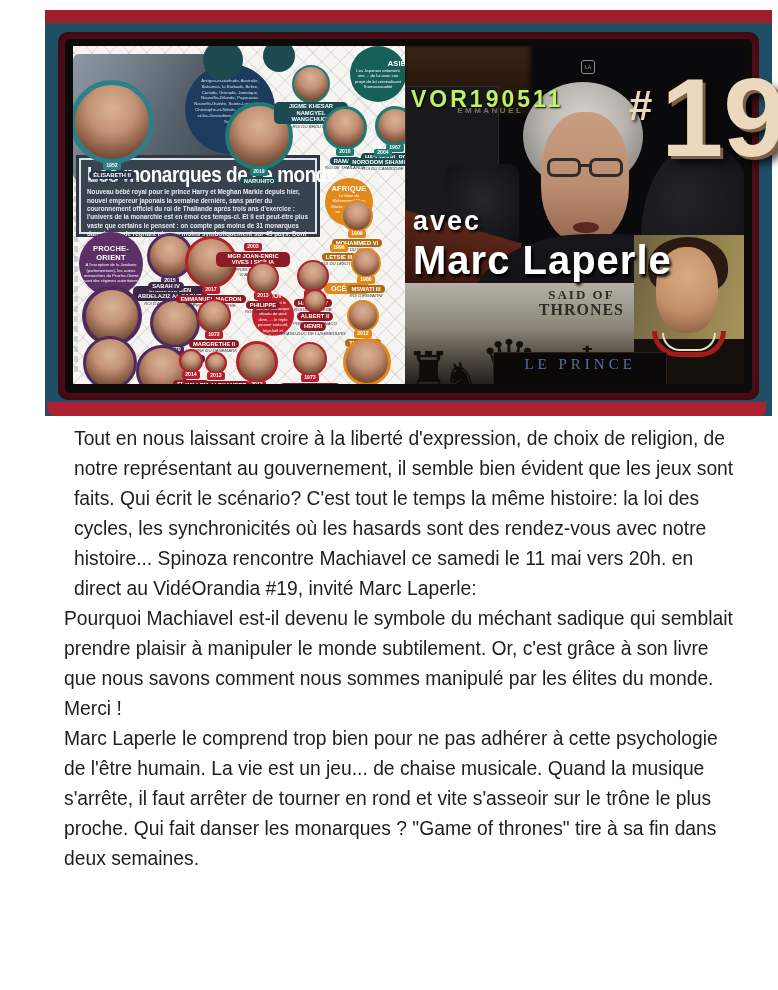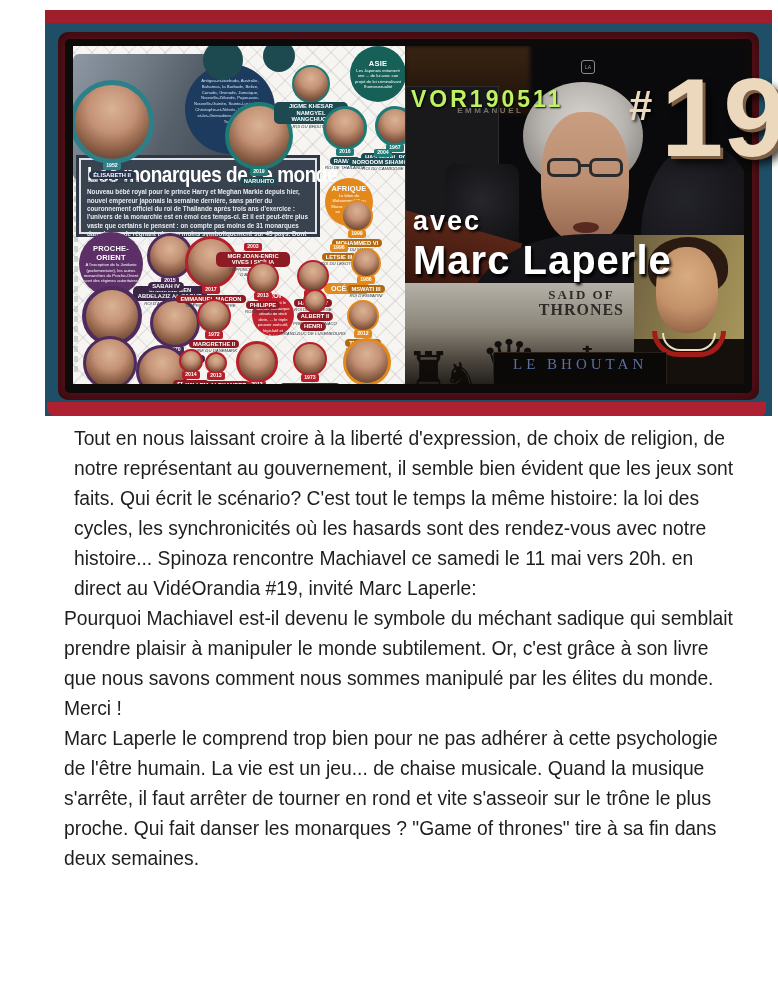--- a/index.html
+++ b/index.html
@@ -147,21 +147,21 @@
                 </div>
                 <div class="region" style="left: 179px; top: 248px; width: 42px; height: 42px; background: rgb(192, 33, 44);">
                   <div class="rname">EUROPE</div>
                   <div class="rdesc">Le pape est le dernier monarque absolu de droit divin, ... le triple pouvoir exécutif, législatif et judiciaire</div>
                 </div>
                 <div class="region" style="left: 252px; top: 132px; width: 48px; height: 48px; background: rgb(227, 137, 27);">
                   <div class="rname">AFRIQUE</div>
                   <div class="rdesc">Le bilan de Mohammed VI au Maroc est contesté en ... Droits de l'Homme</div>
                 </div>
                 <div class="region-pill" style="left: 251px; top: 237px; background: rgb(227, 137, 27);">OCÉANIE</div>
-                <div class="region" style="left: 277px; top: 0px; width: 56px; height: 56px; background: rgb(23, 96, 88);">
+                <div class="region" style="left: 277px; top: 0px; width: 56px; height: 56px; background: rgb(23, 96, 88); align-items: flex-end;">
                   <div class="rname">ASIE</div>
                   <div class="rdesc">Les Japonais entament une ... de lui avec son projet de loi criminalisant l'homosexualité</div>
                 </div>
                 <div class="monarch" style="left: -3px; top: 34px; width: 84px; height: 84px;">
                   <div class="mcircle" style="width: 84px; height: 84px; border: 5px solid rgb(45, 128, 137);"></div>
                   <div class="mpill">
                     <span class="year" style="background: rgb(45, 128, 137);">1952</span>
                     <span class="name" style="background: rgb(38, 50, 78);">ÉLISABETH II</span>
                     <span class="sub">REINE DU ROYAUME-UNI</span>
                   </div>
@@ -387,21 +387,21 @@
                   <div class="chess" style="left: 206px; font-size: 44px;">♞</div>
                   <div class="chess" style="left: 236px; font-size: 60px;">♜</div>
                 </div>
               <div class="got-logo">
                 <div class="got-l1">SAID OF</div>
                 <div class="got-l2">THRONES</div>
               </div>
             </div>
 
             <div class="prince-plate">
-              <div class="prince-l1">LE BHOUTAN</div>
+              <div class="prince-l1">LE PRINCE</div>
             </div>
 
             <div class="machiavelli">
               <div class="mac-hair"></div>
               <div class="mac-face"></div>
               <div class="mac-robe"></div>
               <div class="mac-collar"></div>
               <div class="mac-collar-inner"></div>
             </div>
           </div>

